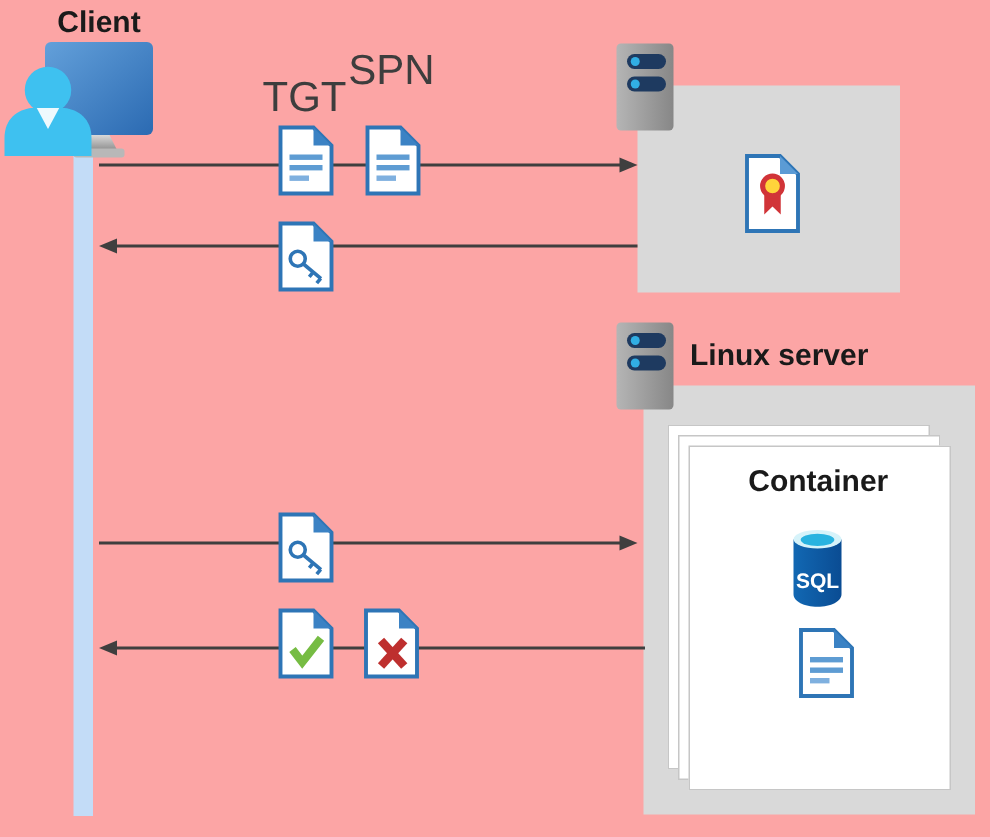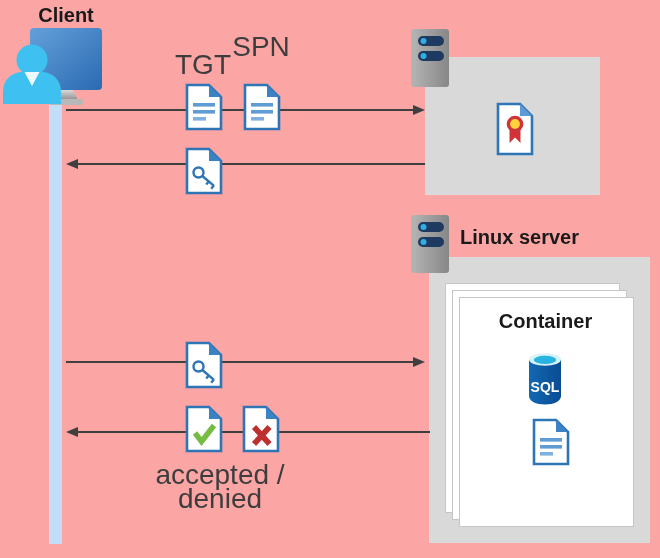--- a/index.html
+++ b/index.html
@@ -176,15 +176,14 @@
 
   <svg class="abs" style="left:241px;top:404px;" width="40" height="50" viewBox="0 0 40 50">
     <path d="M3 3 H25 L37 15 V47 H3 Z" fill="#ffffff" stroke="#2e75b6" stroke-width="2.6"></path>
     <path d="M25 3 L37 15 H25 Z" fill="#3b82c4"></path>
     <g stroke="#be2f2e" stroke-width="5.6" fill="none">
       <path d="M13 23 L28.5 40"></path>
       <path d="M28.5 23 L13 40"></path>
     </g>
   </svg>
 
-  <div class="abs sublabel center" style="left:115px;top:463px;width:210px;">accepted / denied</div>
 
 </div>
 
 </body></html>

